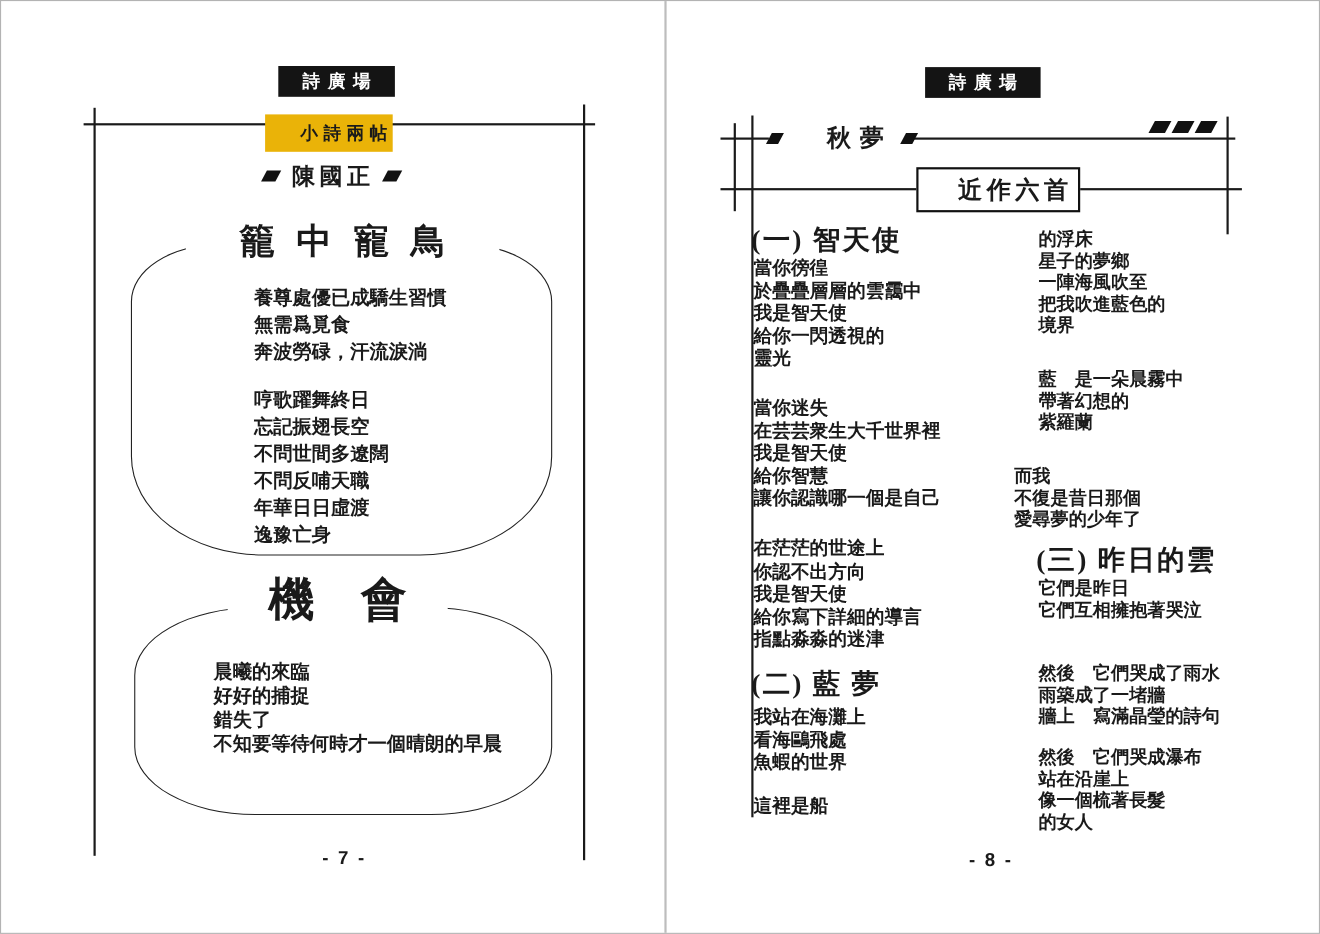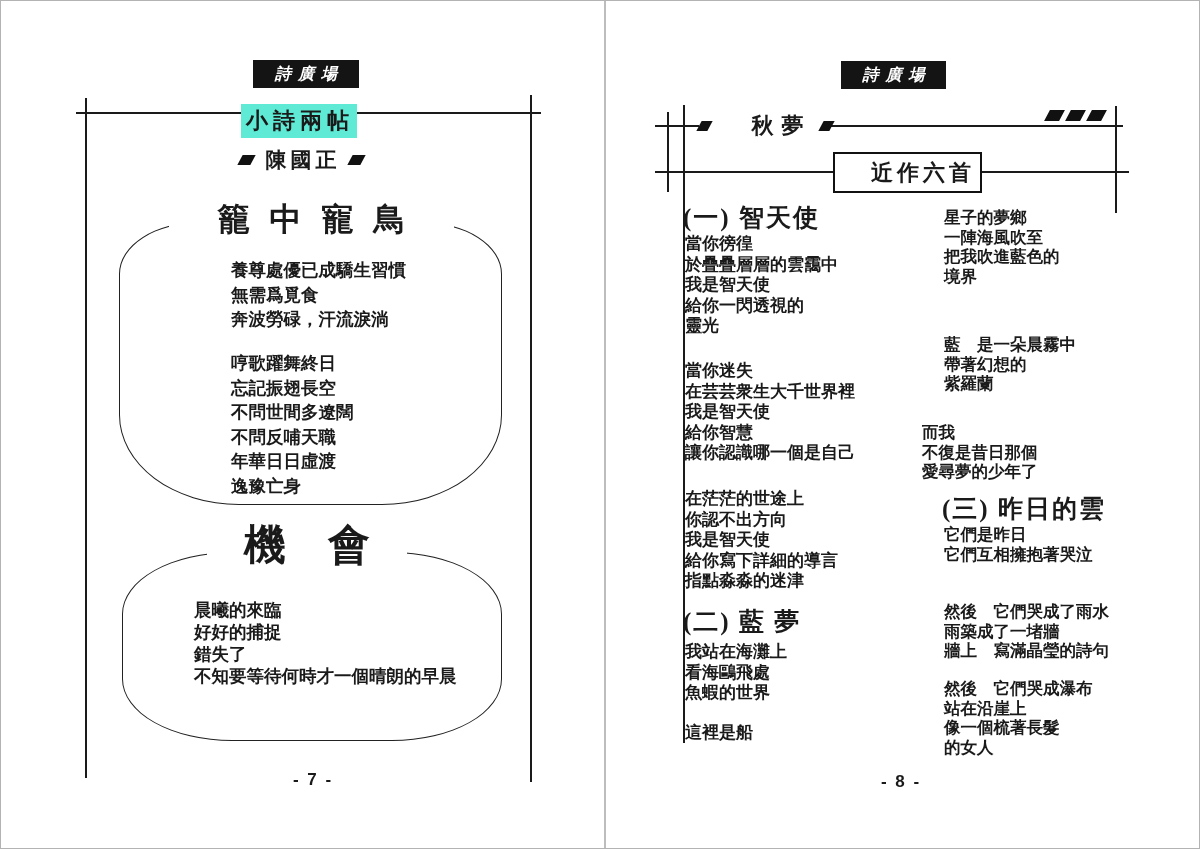--- a/index.html
+++ b/index.html
@@ -6,25 +6,25 @@
   .canvas{
     position:relative;width:1200px;height:849px;background:#ffffff;
     font-family:"Liberation Serif","DejaVu Serif",serif;color:#1a1a1a;
     overflow:hidden;border:1.5px solid #b3b3b3;box-sizing:border-box;
   }
   .gutter{position:absolute;left:603px;top:0;width:2px;height:849px;background:#9a9a9a;opacity:.65;}
   .rule-h{position:absolute;background:#1a1a1a;height:1.6px;}
   .rule-v{position:absolute;background:#1a1a1a;width:1.6px;}
   .badge{
     position:absolute;background:#141414;color:#fff;display:flex;align-items:center;justify-content:center;
-    font-weight:700;font-size:16px;letter-spacing:7px;text-indent:7px;font-style:italic;
+    font-weight:700;font-size:16px;letter-spacing:7px;text-indent:7px;
   }
   .series-label{
-    position:absolute;background:#5eead4;display:flex;align-items:center;justify-content:flex-start;
-    font-size:22px;font-weight:600;letter-spacing:5px;text-indent:5px;z-index:3;
+    position:absolute;background:#eab308;display:flex;align-items:center;justify-content:flex-end;
+    font-size:16px;font-weight:600;letter-spacing:5px;text-indent:5px;z-index:3;
   }
   .author-row{
     position:absolute;display:flex;align-items:center;justify-content:center;gap:9px;background:#fff;z-index:3;
   }
   .author-name{font-size:21px;font-weight:700;letter-spacing:4px;text-indent:4px;white-space:nowrap;}
   .pmark{display:inline-block;width:13px;height:10px;background:#111;transform:skewX(-28deg);}
   .triple-marks{position:absolute;display:flex;gap:6px;z-index:3;}
   .triple-marks .pmark{width:15px;height:11px;}
   .enclosure{position:absolute;border:1.6px solid #222;z-index:1;background:transparent;}
   .enc1{border-radius:80px 80px 120px 120px / 52px 52px 90px 90px;}
@@ -156,20 +156,21 @@
   <div class="stanza c1-stanza" style="left:684px;top:641px;width:255px;">
       <div class="pline">我站在海灘上</div>
       <div class="pline">看海鷗飛處</div>
       <div class="pline">魚蝦的世界</div>
     </div>
   <div class="stanza c1-stanza" style="left:684px;top:722px;width:255px;">
       <div class="pline">這裡是船</div>
     </div>
 
   <div class="stanza c2-stanza" style="left:943px;top:207px;width:235px;">
+      <div class="pline">的浮床</div>
       <div class="pline">星子的夢鄉</div>
       <div class="pline">一陣海風吹至</div>
       <div class="pline">把我吹進藍色的</div>
       <div class="pline">境界</div>
     </div>
   <div class="stanza c2-stanza" style="left:943px;top:334px;width:235px;">
       <div class="pline">藍　是一朵晨霧中</div>
       <div class="pline">帶著幻想的</div>
       <div class="pline">紫羅蘭</div>
     </div>

